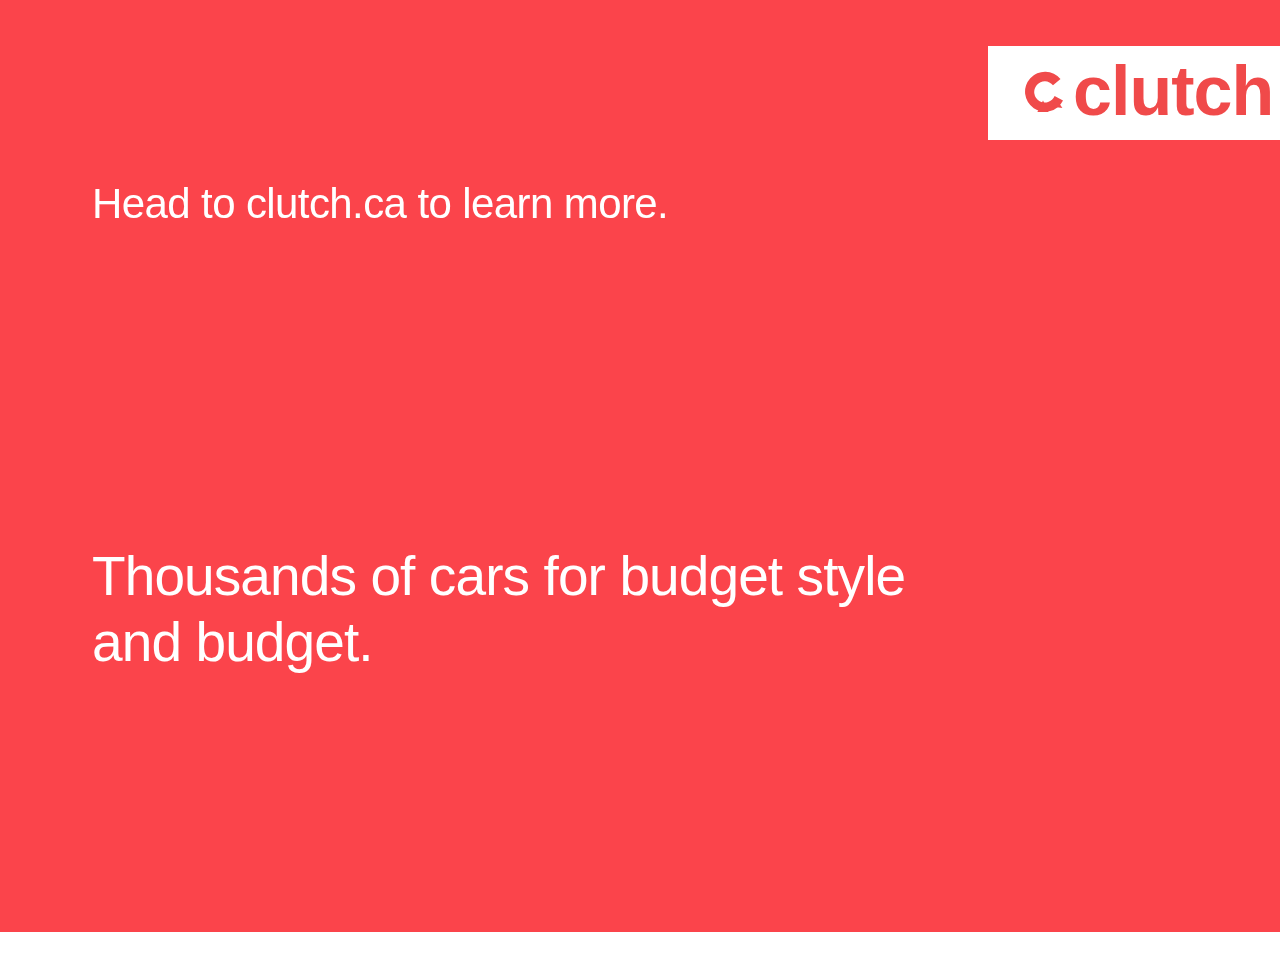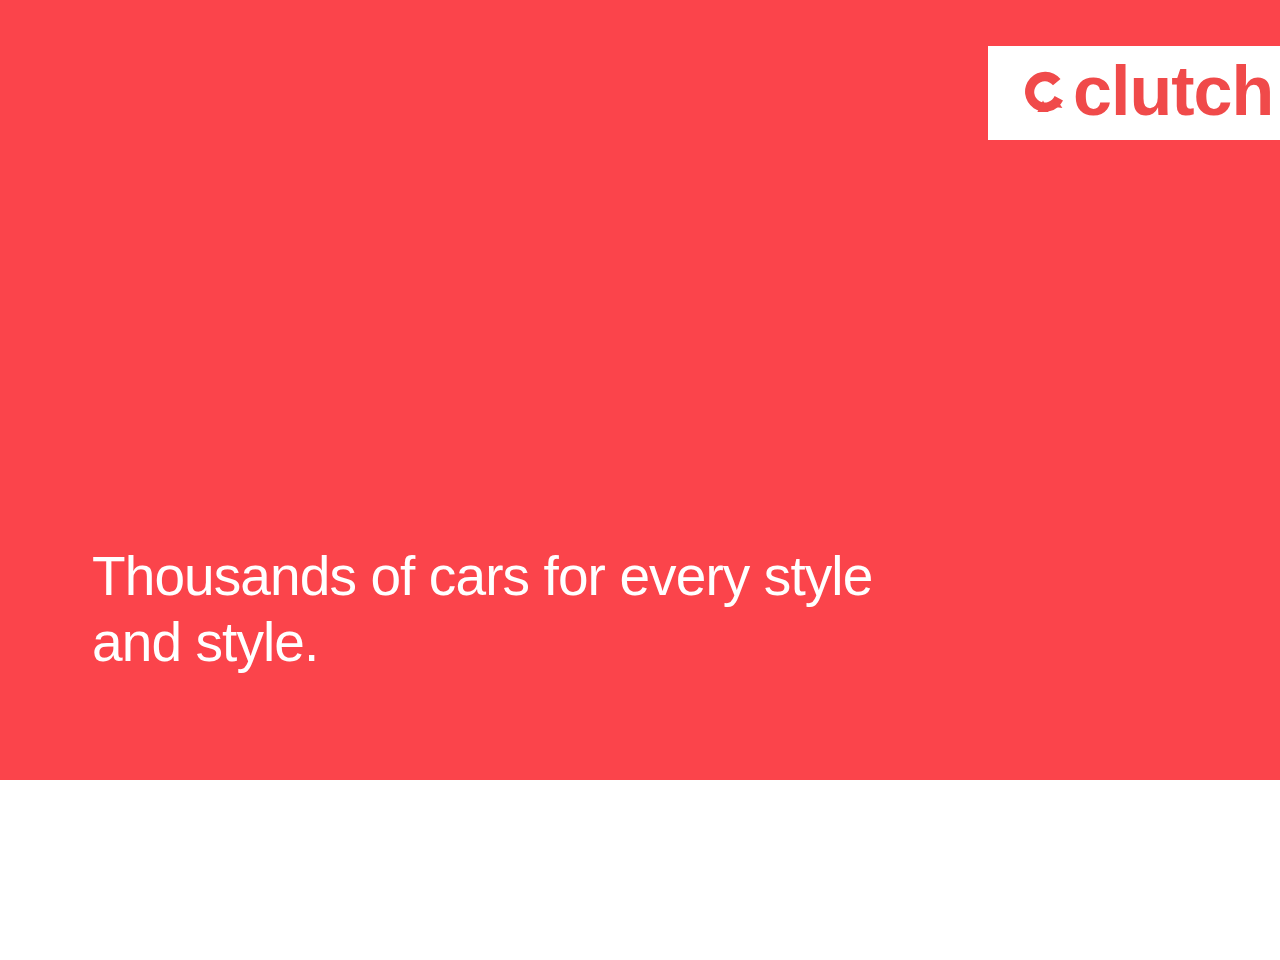--- a/index.html
+++ b/index.html
@@ -11,21 +11,21 @@
     height: 960px;
     overflow: hidden;
     font-family: "Liberation Sans", sans-serif;
     -webkit-font-smoothing: antialiased;
   }
 
   
   .slide {
     position: relative;
     width: 1280px;
-    height: 780px;
+    height: 932px;
     background: #fb444b;
     overflow: hidden;
   }
 
   
   .logo-plate {
     position: absolute;
     left: 988px;
     top: 46px;
     width: 300px;           
@@ -111,20 +111,21 @@
 
         <path d="M41.5 13.0 A20 20 0 1 0 44.0 34.5 L35.6 30.0 A10.6 10.6 0 1 1 34.0 19.2 Z" fill="#f04a4a"></path>
 
         <polygon points="24.0,34.4 29.6,46.0 18.4,46.0" fill="#f04a4a"></polygon>
         <polygon points="37.5,33.2 43.4,42.0 32.5,40.6" fill="#f04a4a"></polygon>
       </svg>
       <span class="logo-word">clutch</span>
     </div>
   </div>
 
+  <div class="eyebrow">Head to clutch.ca to learn more.</div>
 
 
   <div class="subhead">
-    <span class="sub-line">Thousands of cars for every style</span>
-    <span class="sub-line">and style.</span>
+    <span class="sub-line">Thousands of cars for budget style</span>
+    <span class="sub-line">and budget.</span>
   </div>
 
 </div>
 
 </body></html>

